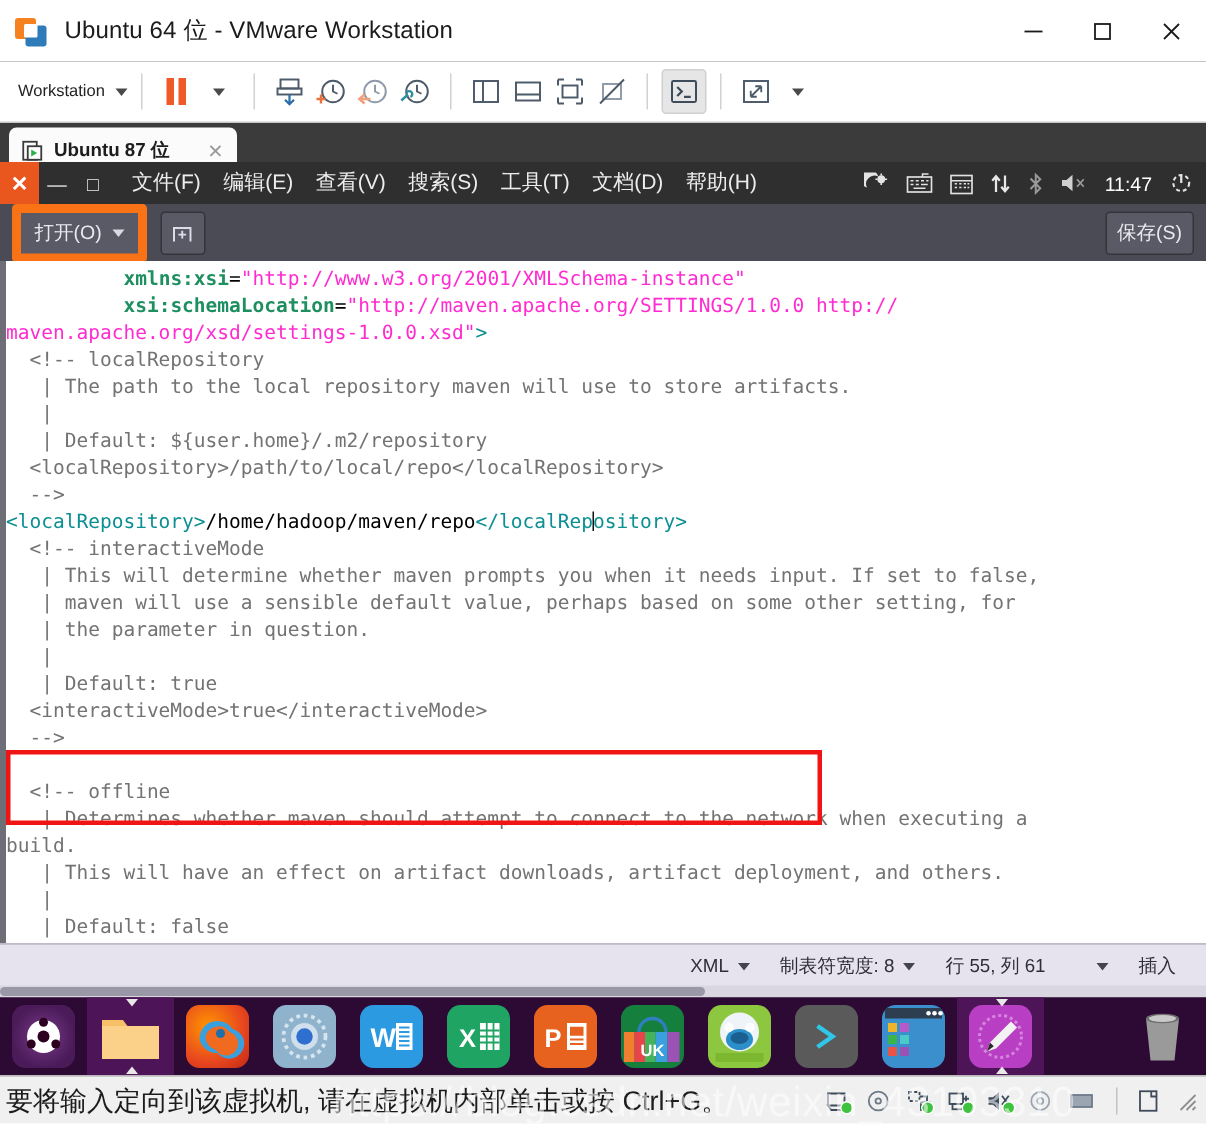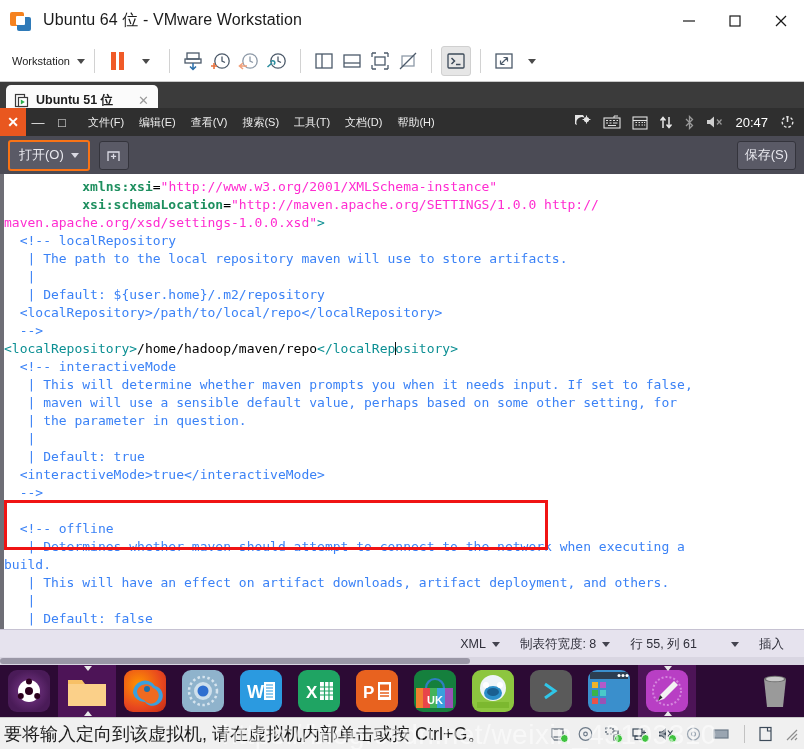--- a/index.html
+++ b/index.html
@@ -48,45 +48,45 @@
   .g-tab{position:absolute;left:6px;top:3px;height:31px;width:152px;background:#fbfbfb;border-top-left-radius:5px;border-top-right-radius:5px;display:flex;align-items:center;}
   .g-tab-ico{margin-left:8px;width:16px;height:16px;position:relative;}
   .g-tab-label{margin-left:6px;font-size:12.5px;color:#1d1d1d;font-weight:bold;}
   .g-tab-x{margin-left:auto;margin-right:9px;color:#9a9a9a;font-size:13px;}
 
   
   .u-panel{position:absolute;left:0;top:26px;width:804px;height:28px;background:#2f2f2f;display:flex;align-items:center;}
   .u-close{width:26px;height:28px;background:#e9571f;display:flex;align-items:center;justify-content:center;color:#fff;font-size:14px;font-weight:bold;}
   .u-min,.u-max{width:24px;height:28px;display:flex;align-items:center;justify-content:center;color:#e6e6e6;font-size:13px;}
   .u-menu{display:flex;align-items:center;margin-left:14px;gap:15px;}
-  .u-menu span{font-size:11px;color:#ededed;}
+  .u-menu span{font-size:14px;color:#ededed;}
   .u-tray{margin-left:auto;display:flex;align-items:center;gap:11px;padding-right:8px;}
   .u-tray .ti{color:#e8e8e8;font-size:13px;display:flex;align-items:center;}
   .u-clock{font-size:13px;color:#ffffff;}
 
   
   .g-header{position:absolute;left:0;top:54px;width:804px;height:38px;background:#4b4b55;border-bottom:1px solid #35353d;display:flex;align-items:center;}
-  .g-open{margin-left:8px;height:27px;padding:0 9px;background:#5a5a66;border:2px solid #f97316;border-radius:3px;display:flex;align-items:center;color:#e9e9ef;font-size:13px;}
+  .g-open{margin-left:8px;height:27px;padding:0 9px;background:#5a5a66;border:6px solid #f97316;border-radius:3px;display:flex;align-items:center;color:#e9e9ef;font-size:13px;}
   .g-newbtn{margin-left:9px;width:28px;height:27px;background:#5a5a66;border:1px solid #34343c;border-radius:3px;display:flex;align-items:center;justify-content:center;color:#e2e2ea;font-size:13px;}
   .g-save{margin-left:auto;margin-right:8px;height:27px;padding:0 7px;background:#5a5a66;border:1px solid #34343c;border-radius:3px;display:flex;align-items:center;color:#e9e9ef;font-size:13px;}
 
   
   .g-editor{
     position:absolute;left:0;top:92px;width:804px;height:455px;background:#ffffff;overflow:hidden;
   }
   .g-gutter{position:absolute;left:0;top:0;width:4px;height:455px;background:#6e6e76;}
   .code{
     position:absolute;left:4px;top:4px;width:800px;
     font-family:"DejaVu Sans Mono","Liberation Mono",monospace;
     font-size:13px;line-height:18px;white-space:pre;color:#1b1b1b;
   }
   .code .ln{height:18px;}
   .c-attr{color:#1e8f5f;font-weight:bold;}
   .c-str{color:#ff2bd0;}
-  .c-cmt{color:#3b82f6;}
+  .c-cmt{color:#737373;}
   .c-tag{color:#0c8f93;}
   .c-txt{color:#000000;}
   .caret-bar{display:inline-block;width:1px;height:13px;background:#111;vertical-align:-2px;margin:0 -0.5px;}
 
   .redbox{position:absolute;left:4px;top:326px;width:538px;height:44px;border:3px solid #f01414;}
 
   
   .g-status{position:absolute;left:0;top:547px;width:804px;height:28px;background:#e6e3ee;border-top:1px solid #c6c2d2;display:flex;align-items:center;justify-content:flex-end;}
   .g-status .item{display:flex;align-items:center;font-size:12.5px;color:#2f2f3a;margin-right:20px;}
   .caret-d{display:inline-block;width:0;height:0;border-left:4px solid transparent;border-right:4px solid transparent;border-top:5px solid #44444f;margin-left:6px;}
@@ -250,21 +250,21 @@
 
     <div class="g-tabstrip">
       <div class="g-tab">
         <span class="g-tab-ico">
           <svg width="16" height="16" viewBox="0 0 16 16">
             <rect x="1.5" y="1.5" width="9" height="12" fill="none" stroke="#3a3a3a" stroke-width="1.2"></rect>
             <rect x="4.5" y="4.5" width="9" height="9" fill="#ffffff" stroke="#3a3a3a" stroke-width="1.2"></rect>
             <path d="M6.8 6.6 L10.8 9 L6.8 11.4 Z" fill="#2bb14a"></path>
           </svg>
         </span>
-        <span class="g-tab-label">Ubuntu 51 位</span>
+        <span class="g-tab-label">Ubuntu 87 位</span>
         <span class="g-tab-x">✕</span>
       </div>
     </div>
 
     <div class="u-panel">
       <div class="u-close">✕</div>
       <div class="u-min">—</div>
       <div class="u-max">□</div>
       <div class="u-menu">
         <span>文件(F)</span>
@@ -307,21 +307,21 @@
           <svg width="11" height="15" viewBox="0 0 11 15">
               <path d="M2 4 L8.5 10.5 L5.5 13.5 V1.5 L8.5 4.5 L2 11" fill="none" stroke="#9a9a9a" stroke-width="1.3"></path>
             </svg>
         </span>
         <span class="ti">
           <svg width="18" height="14" viewBox="0 0 18 14">
               <path d="M1 5 h3 L8 1.5 v11 L4 9 H1 Z" fill="#cfcfcf"></path>
               <path d="M11 4.5 L15.5 9.5 M15.5 4.5 L11 9.5" stroke="#9a9a9a" stroke-width="1.2"></path>
             </svg>
         </span>
-        <span class="u-clock">20:47</span>
+        <span class="u-clock">11:47</span>
         <span class="ti">
           <svg width="17" height="16" viewBox="0 0 17 16">
               <circle cx="8.5" cy="8" r="5.3" fill="none" stroke="#e6e6e6" stroke-width="1.4" stroke-dasharray="2.6 2"></circle>
               <path d="M8.5 3 v5" stroke="#e6e6e6" stroke-width="1.5"></path>
             </svg>
         </span>
       </div>
     </div>
 
     <div class="g-header">

